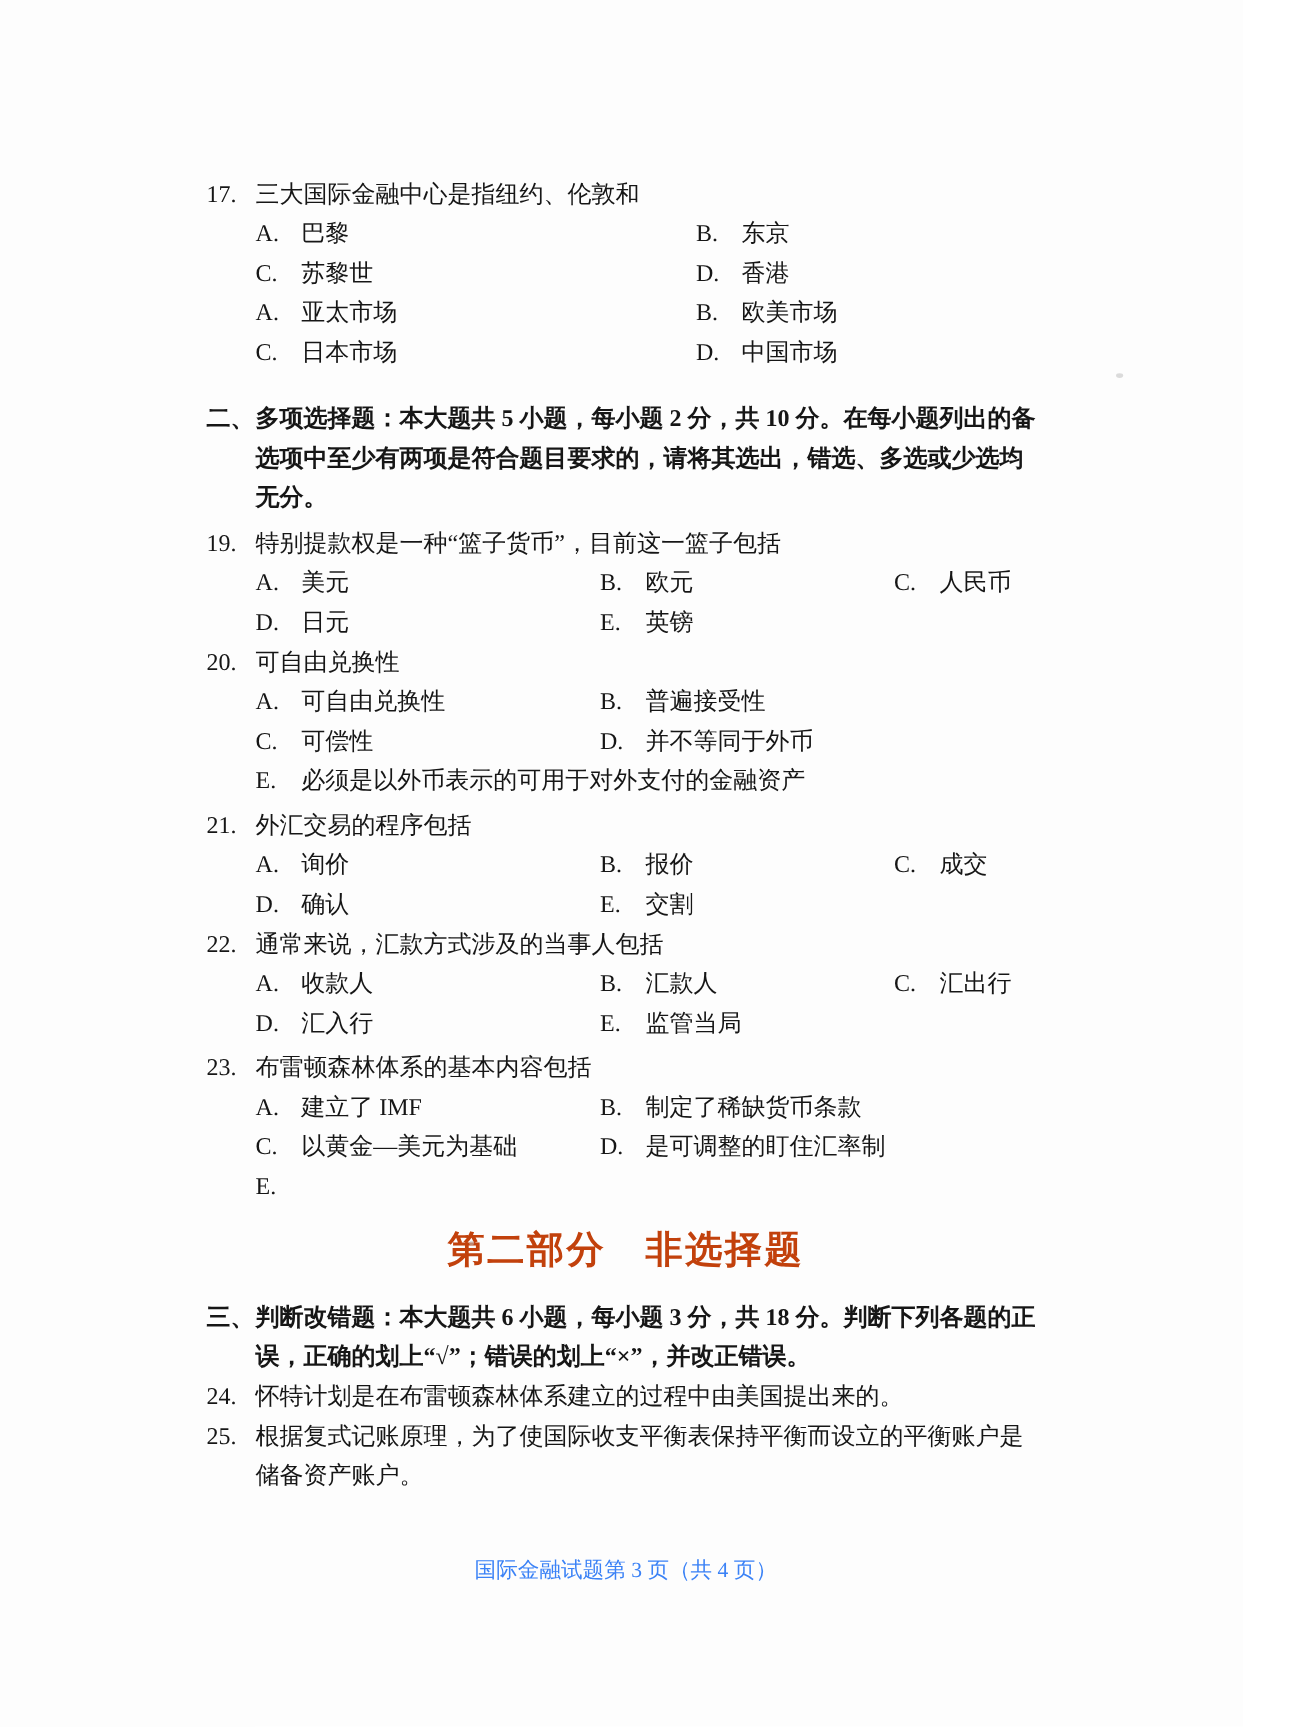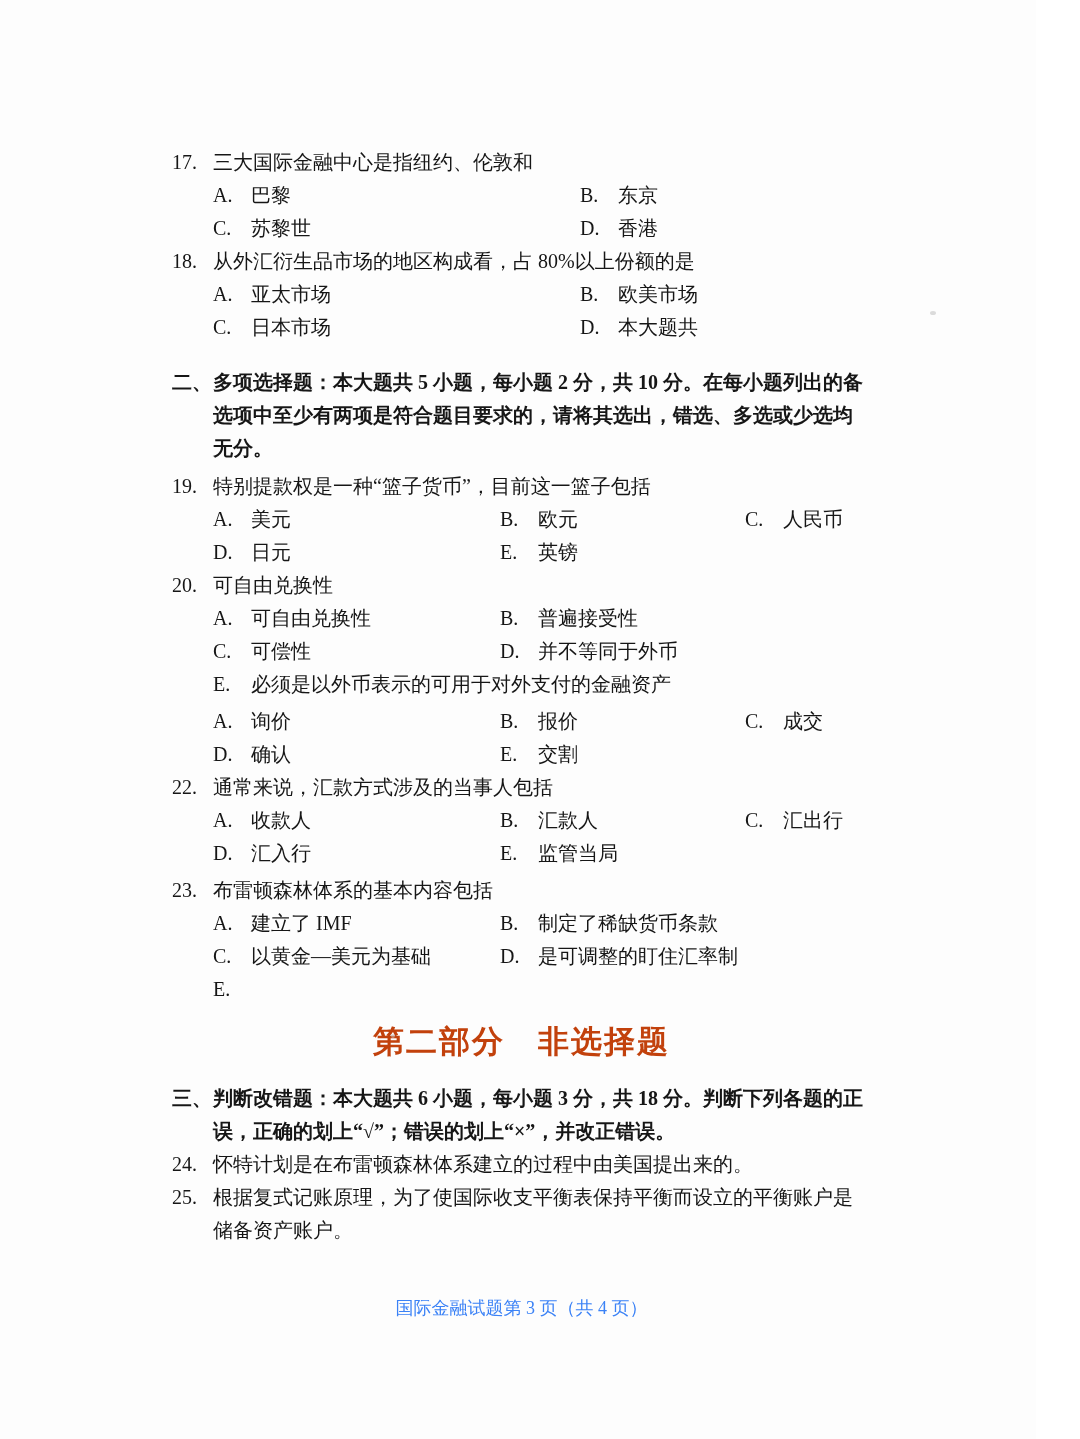--- a/index.html
+++ b/index.html
@@ -90,43 +90,39 @@
           </span>
         <span class="opt">
             <span class="lbl">D.</span>
             <span class="otext">香港</span>
           </span>
       </div>
     </div>
   </div>
 
   <div class="q">
-    <div class="qline">
-      <span class="qnum">18.</span>
-      <span class="qtext">从外汇衍生品市场的地区构成看，占 80%以上份额的是</span>
-    </div>
     <div class="qbody">
       <div class="row row-2w">
         <span class="opt">
             <span class="lbl">A.</span>
             <span class="otext">亚太市场</span>
           </span>
         <span class="opt">
             <span class="lbl">B.</span>
             <span class="otext">欧美市场</span>
           </span>
       </div>
       <div class="row row-2w">
         <span class="opt">
             <span class="lbl">C.</span>
             <span class="otext">日本市场</span>
           </span>
         <span class="opt">
             <span class="lbl">D.</span>
-            <span class="otext">本大题共</span>
+            <span class="otext">中国市场</span>
           </span>
       </div>
     </div>
   </div>
 
   <div class="sec">
     <span class="secnum">二、</span>
     <span class="sectext">多项选择题：本大题共 5 小题，每小题 2 分，共 10 分。在每小题列出的备选项中至少有两项是符合题目要求的，请将其选出，错选、多选或少选均无分。</span>
   </div>
 
@@ -192,20 +188,24 @@
       <div class="row row-1">
         <span class="opt">
             <span class="lbl">E.</span>
             <span class="otext">必须是以外币表示的可用于对外支付的金融资产</span>
           </span>
       </div>
     </div>
   </div>
 
   <div class="q mt4">
+    <div class="qline">
+      <span class="qnum">21.</span>
+      <span class="qtext">外汇交易的程序包括</span>
+    </div>
     <div class="qbody">
       <div class="row row-3">
         <span class="opt">
             <span class="lbl">A.</span>
             <span class="otext">询价</span>
           </span>
         <span class="opt">
             <span class="lbl">B.</span>
             <span class="otext">报价</span>
           </span>

